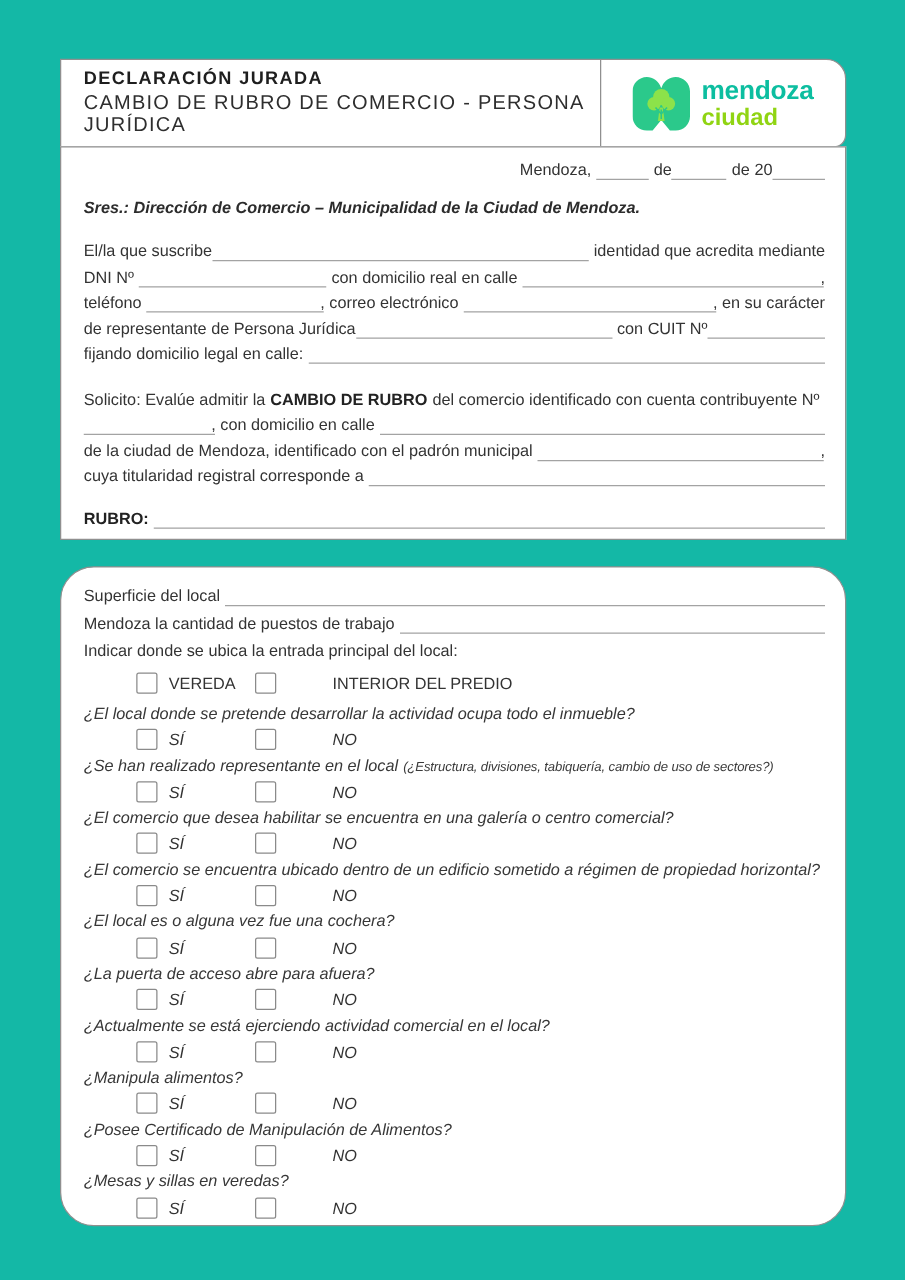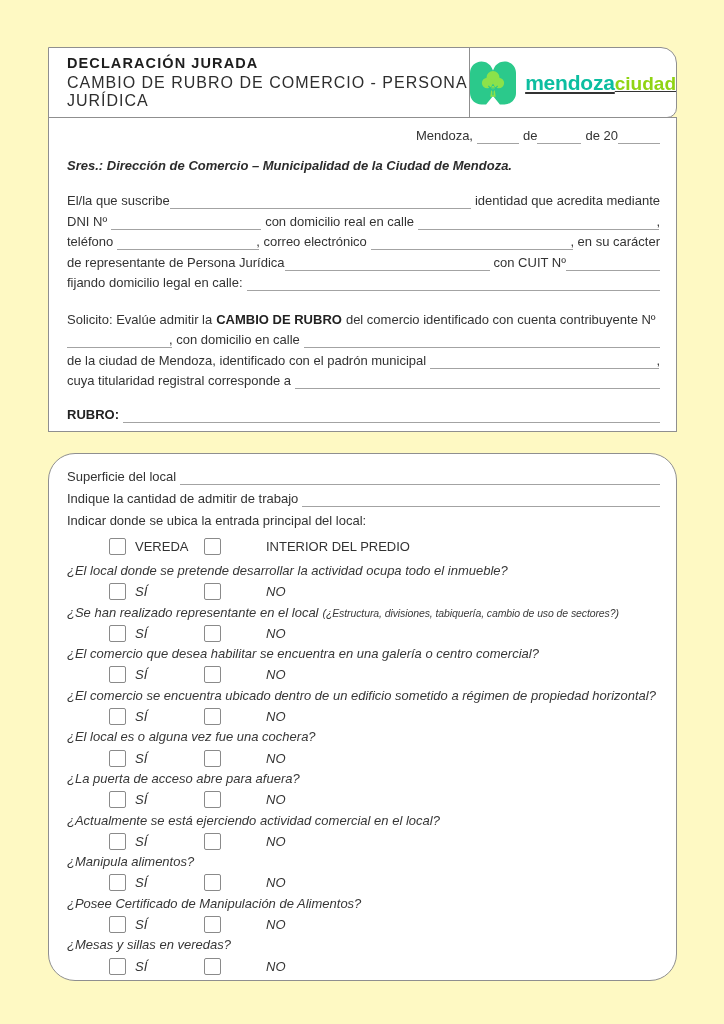--- a/index.html
+++ b/index.html
@@ -1,32 +1,32 @@
 <!DOCTYPE html>
 <html><head>
 <meta charset="utf-8">
 <style>
   html,body{margin:0;padding:0;background:#fff;}
   .page{
-    position:relative;width:724px;height:1024px;background:#fef9c3;overflow:hidden;
+    position:relative;width:724px;height:1024px;background:#14b8a6;overflow:hidden;
     font-family:"Liberation Sans","DejaVu Sans",sans-serif;color:#333;font-size:13px;
   }
   
   .header-box{
     position:absolute;left:48px;top:47px;width:629px;height:71px;box-sizing:border-box;
     border:1.5px solid #8f8f8f;border-radius:0 16px 10px 0;display:flex;background:#fff;
   }
   .header-left{
     width:432px;box-sizing:border-box;border-right:1.5px solid #8f8f8f;
     display:flex;flex-direction:column;justify-content:center;padding-left:18px;
   }
   .header-title{font-weight:bold;font-size:14.5px;letter-spacing:1.1px;color:#1e1e1e;}
   .header-sub{font-size:16px;letter-spacing:1px;color:#2e2e2e;margin-top:3px;}
   .header-logo{flex:1;display:flex;align-items:center;justify-content:center;gap:9px;}
-  .brand{display:flex;flex-direction:row;text-decoration:underline;}
+  .brand{display:flex;flex-direction:column;}
   .brand-main{font-weight:bold;font-size:21px;line-height:1;color:#0cbea0;letter-spacing:-0.2px;}
   .brand-sub{font-weight:bold;font-size:19px;line-height:1;color:#90d413;margin-top:2px;}
   
   .box{
     position:absolute;left:48px;width:629px;box-sizing:border-box;
     border:1.5px solid #8f8f8f;background:#fff;
   }
   .box.letter{top:117px;height:315px;padding:8px 16px 0 18px;}
   .box.quest{top:453px;height:528px;padding:12px 16px 0 18px;border-radius:27px;}
   
@@ -159,21 +159,21 @@
         <span class="blank grow"></span>
       </div>
   </div>
 
   <div class="box quest">
     <div class="fline row1">
         <span class="seg">Superficie del local</span>
         <span class="blank grow"></span>
       </div>
     <div class="fline row1">
-        <span class="seg">Indique la cantidad de admitir de trabajo</span>
+        <span class="seg">Mendoza la cantidad de puestos de trabajo</span>
         <span class="blank grow"></span>
       </div>
     <div class="row1">Indicar donde se ubica la entrada principal del local:</div>
 
     <div class="answers entrance">
       <span class="opt">
         <span class="cb"></span>
         <span class="optlabel">VEREDA</span>
       </span>
       <span class="opt last">

